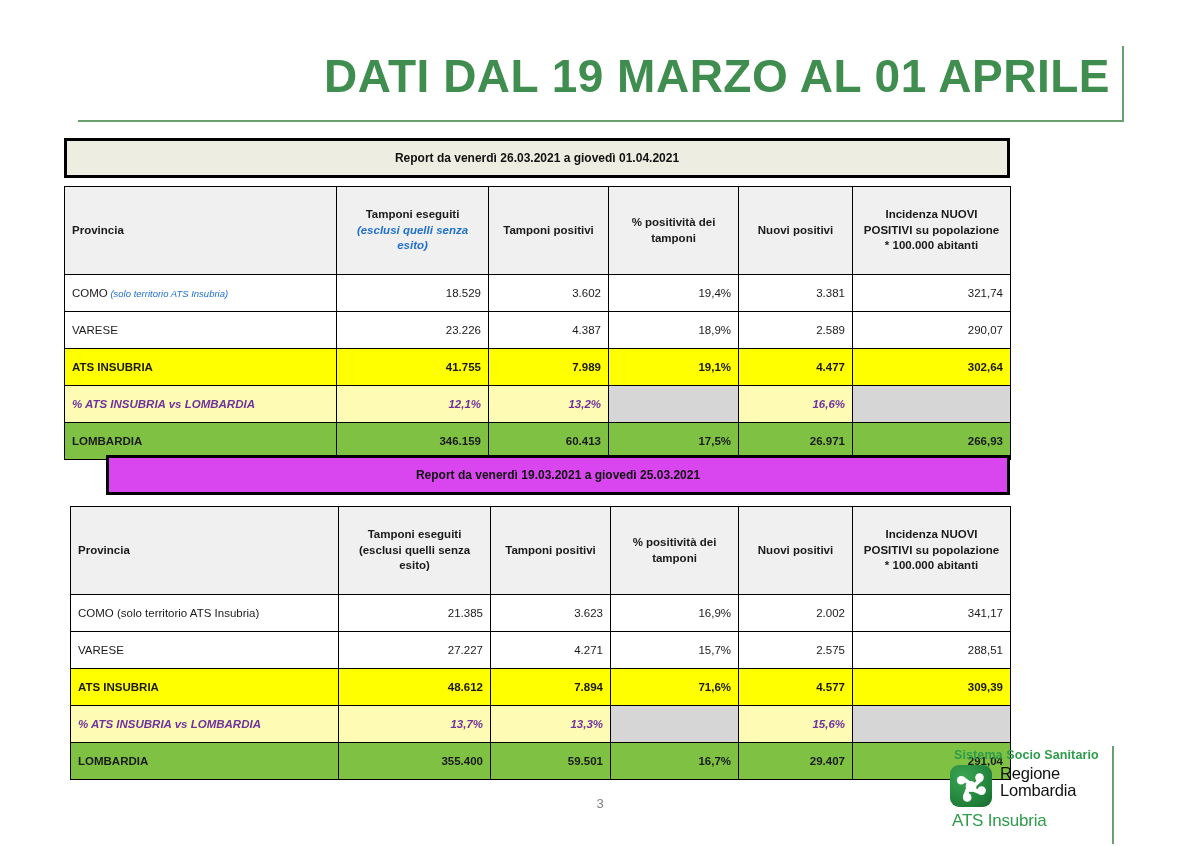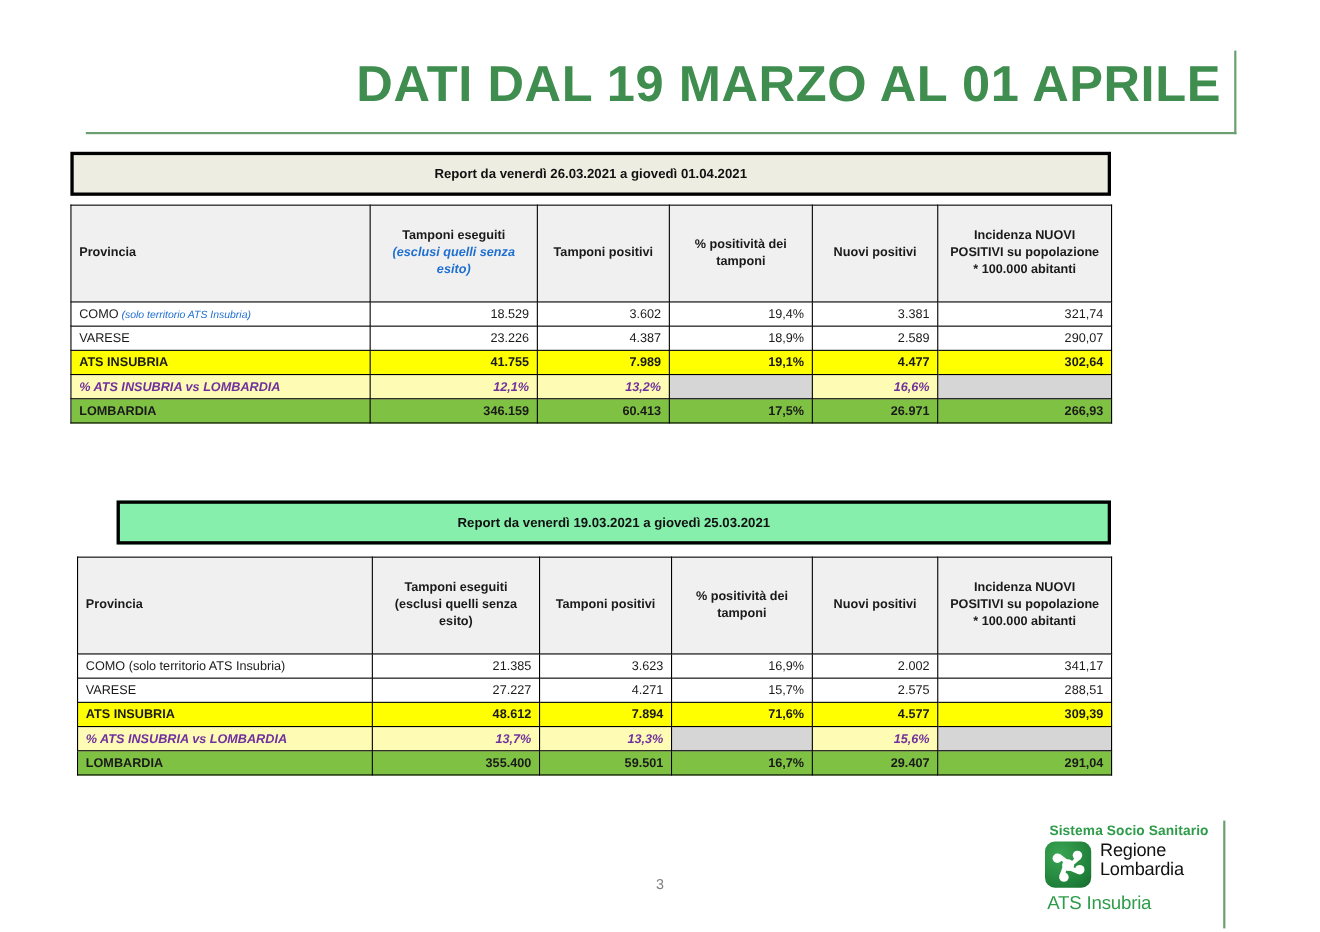--- a/index.html
+++ b/index.html
@@ -60,21 +60,21 @@
     box-sizing: border-box;
     text-align: right;
     font-size: 12px;
     font-weight: bold;
     color: #111111;
     display: flex;
     align-items: center;
     justify-content: center;
   }
   .banner.cream { background: #edeee1; }
-  .banner.lemon { background: #86efac; margin-left: 36px; }
+  .banner.lemon { background: #d946ef; margin-left: 36px; }
 
   table.data-table {
     border-collapse: collapse;
     table-layout: fixed;
     box-sizing: border-box;
   }
   table.data-table td, table.data-table th {
     border: 1px solid #000000;
     box-sizing: border-box;
     padding: 0 7px;
@@ -99,21 +99,21 @@
     color: #1f6fd0;
     font-style: italic;
     font-weight: bold;
   }
   .sub-plain {
     display: block;
     color: #1a1a1a;
     font-weight: bold;
   }
 
-  table.data-table tbody td { height: 22px; }
+  table.data-table tbody td { height: 37px; }
   table.data-table tbody td.label { text-align: left; white-space: nowrap; }
   table.data-table tbody td.num { text-align: right; padding-left: 28px; }
 
   .paren-blue {
     color: #1f6fd0;
     font-style: italic;
     font-size: 9.5px;
   }
 
   tr.row-plain td { background: #ffffff; }

